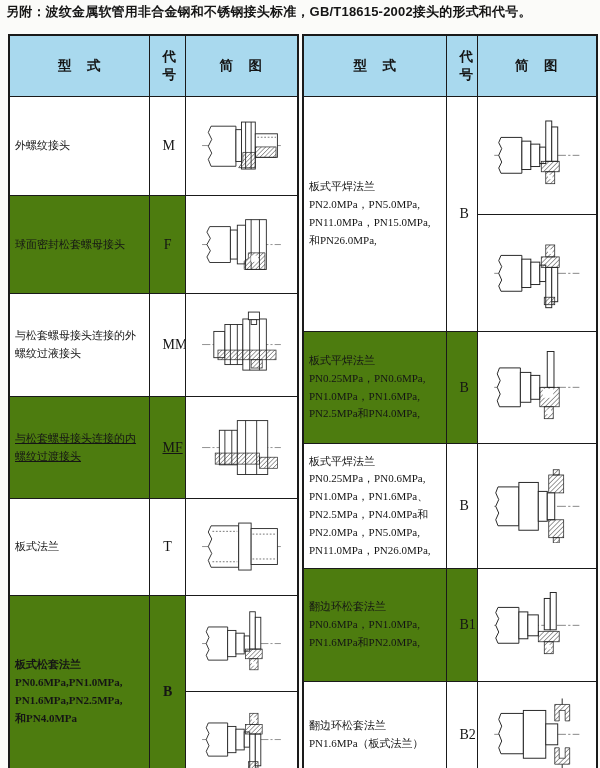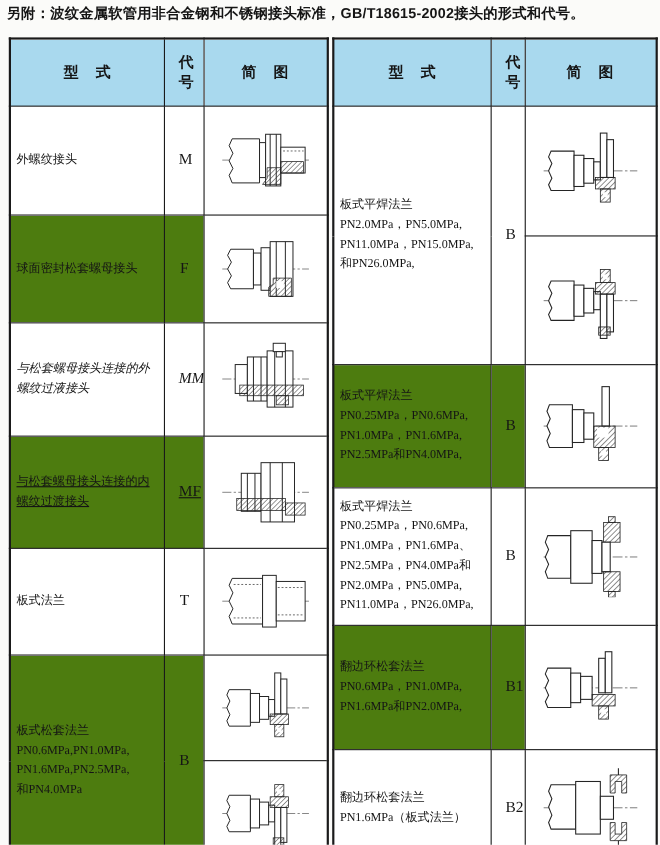--- a/index.html
+++ b/index.html
@@ -84,21 +84,21 @@
      <rect class="s" x="54" y="22" width="12" height="56"></rect>
      <rect class="s" x="66" y="14" width="30" height="72"></rect>
      <line class="s" x1="74" y1="14" x2="74" y2="86"></line>
                   <line class="s" x1="86" y1="14" x2="86" y2="86"></line>
      <path class="h" d="M70,62 h24 v24 h-30 v-12 l6,-4 z"></path>
      <rect class="w" x="74" y="66" width="10" height="9"></rect>
                 </svg>
               </div>
             </td>
       </tr>
-      <tr style="height:103px;font-style:italic;">
+      <tr style="height:103px;">
         <td class="type">与松套螺母接头连接的外螺纹过液接头</td>
         <td class="code">MM</td>
         <td>
               <div class="dia">
                 <svg viewBox="0 0 120 100">
                   <line class="cl" x1="3" y1="50" x2="117" y2="50"></line>
      <rect class="s" x="20" y="31" width="16" height="38"></rect>
      <rect class="s" x="36" y="21" width="26" height="58"></rect>
      <line class="s" x1="44" y1="21" x2="44" y2="79"></line>
                   <line class="s" x1="54" y1="21" x2="54" y2="79"></line>
@@ -143,21 +143,21 @@
      <line class="d" x1="18" y1="28" x2="54" y2="28"></line>
                   <line class="d" x1="18" y1="72" x2="54" y2="72"></line>
      <rect class="s" x="56" y="16" width="18" height="68"></rect>
      <rect class="s" x="74" y="24" width="38" height="52"></rect>
      <line class="d" x1="76" y1="32" x2="110" y2="32"></line>
                   <line class="d" x1="76" y1="68" x2="110" y2="68"></line>
                 </svg>
               </div>
             </td>
       </tr>
-      <tr style="height:96px;">
+      <tr style="height:96px;font-weight:bold;">
         <td class="type hl" rowspan="2">板式松套法兰
 PN0.6MPa,PN1.0MPa,
 PN1.6MPa,PN2.5MPa,
 和PN4.0MPa</td>
         <td class="code hl" rowspan="2">B</td>
         <td>
               <div class="dia">
                 <svg viewBox="0 0 120 100">
                   <line class="cl" x1="3" y1="50" x2="117" y2="50"></line>
      <path class="s" d="M40,26 H12 l-3,7 4,8 -4,9 4,9 -4,8 3,7 h28 z"></path>

